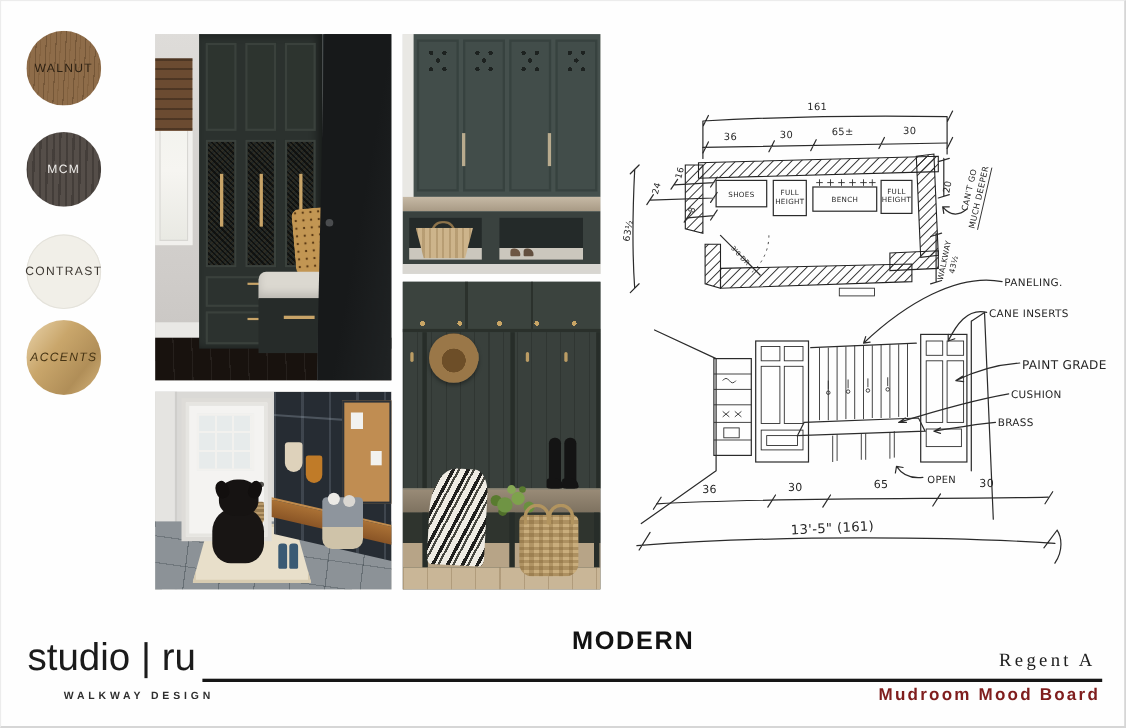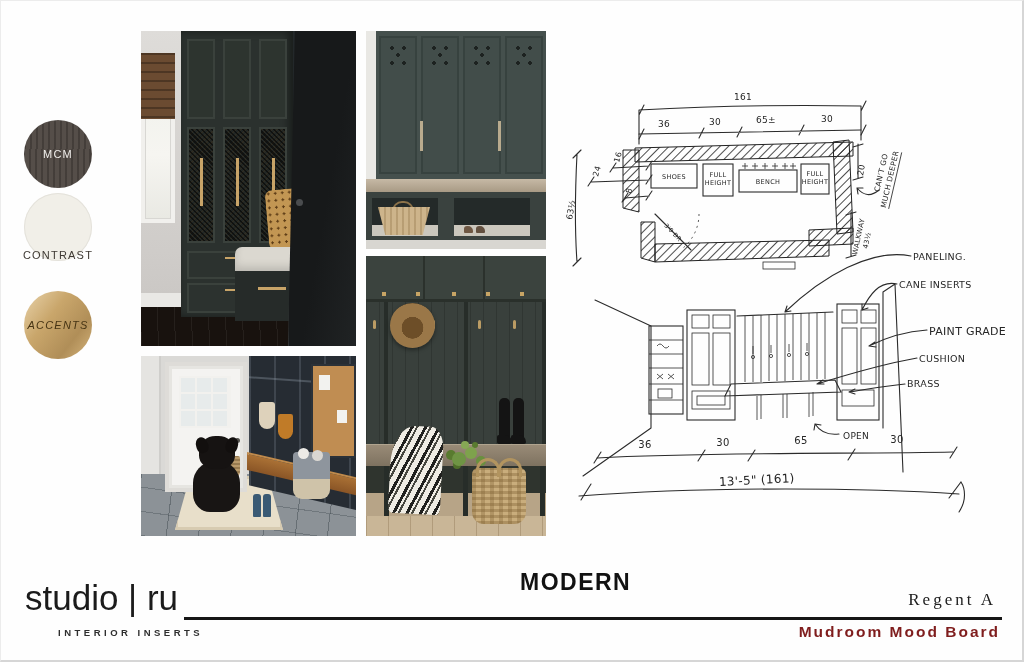--- a/index.html
+++ b/index.html
@@ -10,21 +10,21 @@
     border:1px solid #ececec; border-right:2px solid #d6d6d6; border-bottom:2px solid #d6d6d6;
   }
   .abs { position:absolute; }
 
   
   .swatch { position:absolute; left:23px; width:68px; height:68px; border-radius:50%;
     display:flex; align-items:center; justify-content:center;
     font-size:11px; letter-spacing:1.2px; font-weight:500; }
   .sw-0 { top:27px;  background-image:repeating-linear-gradient(93deg, rgba(70,47,24,.35) 0 1px, transparent 1px 4px, rgba(104,73,40,.28) 4px 5px, transparent 5px 9px); }
   .sw-1 { top:119px; background-image:repeating-linear-gradient(91deg, rgba(28,24,22,.30) 0 2px, transparent 2px 6px); }
-  .sw-2 { top:192px; box-shadow:inset 0 0 0 1px #e4e2db;align-items:flex-end; }
+  .sw-2 { top:212px; box-shadow:inset 0 0 0 1px #e4e2db; }
   .sw-3 { top:290px; background-image:linear-gradient(128deg, rgba(255,242,214,.6) 0%, rgba(215,176,112,0) 38%, rgba(112,80,38,.28) 72%, rgba(255,230,180,.25) 100%);font-style:italic; }
 
   
   .photo { position:absolute; overflow:hidden; background:#ddd; }
   .photo > div { position:absolute; }
 
   
   #photo1 { left:140px; top:30px; width:215px; height:315px; }
   .p1-wall { inset:0; background:linear-gradient(180deg,#dedcd9,#cfccc9 70%,#c6c3c0); }
   .p1-window { left:0; top:22px; width:34px; height:170px; background:linear-gradient(180deg,#eef0ea,#f6f5f1 60%,#e8e8e2); box-shadow:inset 0 0 0 4px #f1f0ed, inset 0 0 0 5px #d8d7d3; }
@@ -183,20 +183,23 @@
   .title-script { left:327px; top:546px; font-family:"DejaVu Serif", serif; font-weight:700; font-size:34px; letter-spacing:1px; }
   .title-sub { left:519px; top:568px; font-size:23px; font-weight:800; letter-spacing:1.5px; color:#121212; }
   .project-name { right:26px; top:589px; font-size:17px; font-weight:400; letter-spacing:3px; color:#202020;font-family:Liberation Serif, serif; }
   .board-name { right:22px; top:622px; font-size:15.5px; font-weight:700; letter-spacing:2px; color:#7f1d1d; }
 </style>
 </head>
 <body>
 
 <div class="board">
 
+  <div class="swatch sw-0" style="background-color: rgb(142, 108, 73); color: rgb(46, 34, 20);">
+    <span>WALNUT</span>
+  </div>
   <div class="swatch sw-1" style="background-color: rgb(85, 78, 73); color: rgb(239, 237, 234);">
     <span>MCM</span>
   </div>
   <div class="swatch sw-2" style="background-color: rgb(241, 239, 232); color: rgb(62, 57, 51);">
     <span>CONTRAST</span>
   </div>
   <div class="swatch sw-3" style="background-color: rgb(201, 166, 107); color: rgb(70, 52, 20);">
     <span>ACCENTS</span>
   </div>
 
@@ -428,17 +431,17 @@
       <text class="sk" x="336" y="359" font-size="10" text-anchor="middle">30</text>
       <path class="ln" d="M18,412 C150,402 310,404 398,410 M20,416 l10,-16 M388,414 l12,-16 C404,404 406,416 398,428"></path>
       <g transform="translate(196,400) rotate(-3)">
         <text class="sk" font-size="12" text-anchor="middle">13'-5" (161)</text>
       </g>
     </g>
   </svg>
 
   <div class="abs divider"></div>
   <div class="abs logo-name">studio | ru</div>
-  <div class="abs logo-tag">INTERIOR INSERTS</div>
+  <div class="abs logo-tag">WALKWAY DESIGN</div>
   <div class="abs title-sub">MODERN</div>
   <div class="abs project-name">Regent A</div>
   <div class="abs board-name">Mudroom Mood Board</div>
 </div>
 
 </body></html>

